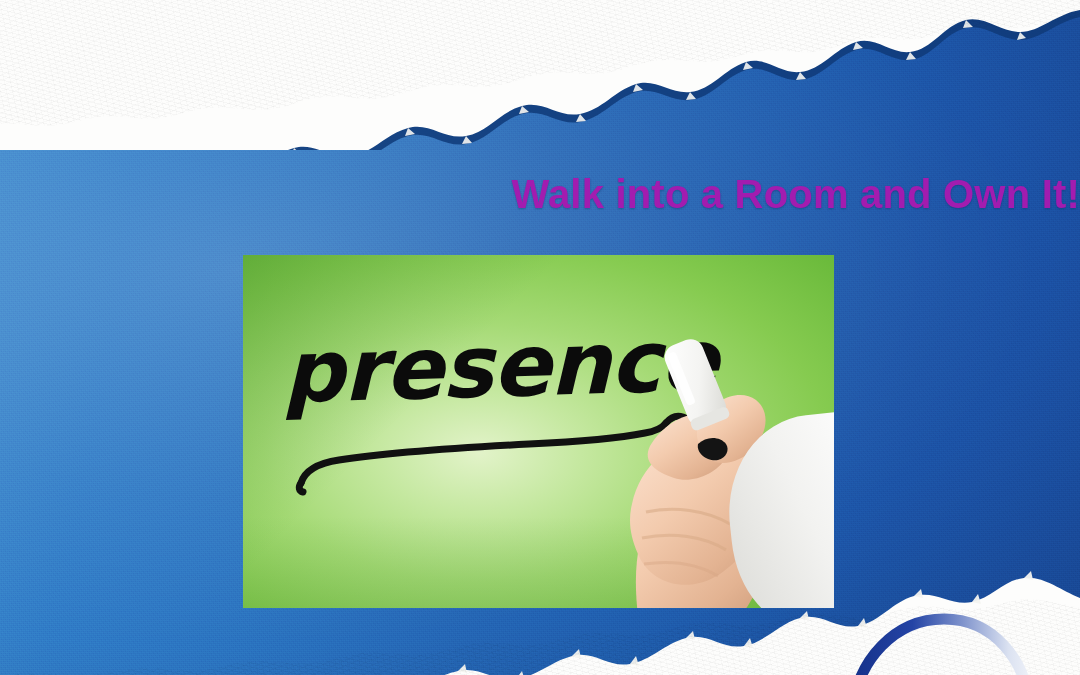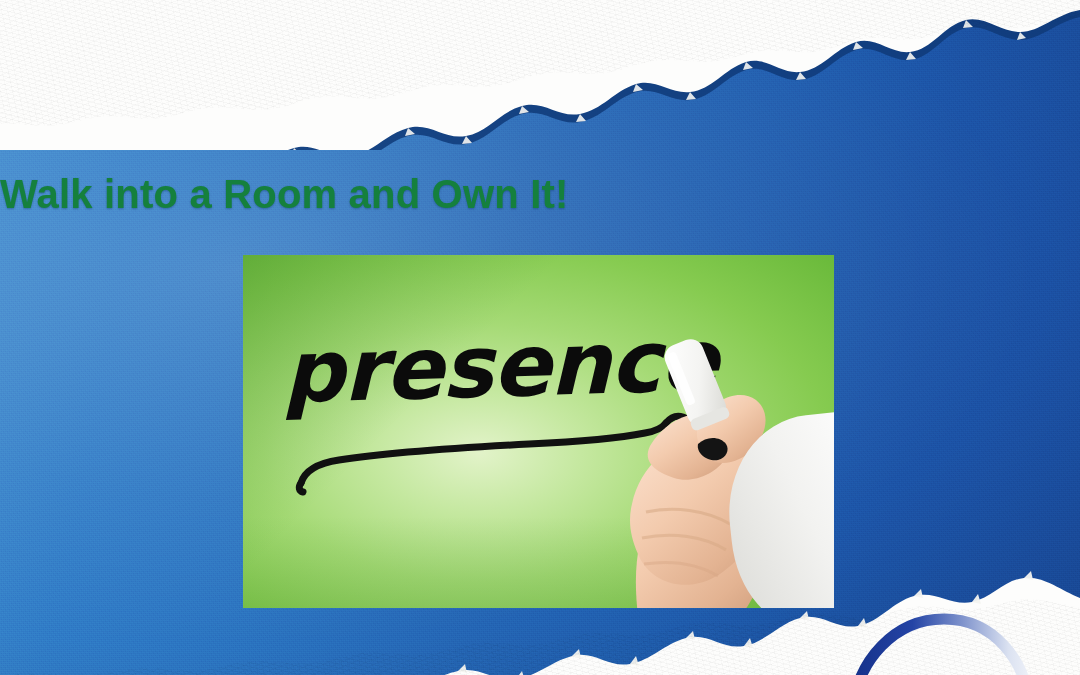--- a/index.html
+++ b/index.html
@@ -91,22 +91,22 @@
   }
   .paper-fibre-top { top: 0;    height: 150px; clip-path: url(#clipTopPaper);  }
   .paper-fibre-bot { bottom: 0; height: 135px; clip-path: url(#clipBotPaper);  }
 
   
   .headline {
     position: absolute;
     left: 0;
     top: 171px;
     width: 1080px;
-    text-align: left;
-    color: #15803d;
+    text-align: right;
+    color: #a21caf;
     font-family: "Liberation Sans", sans-serif;
     font-weight: bold;
     font-size: 40px;
     letter-spacing: .2px;
     line-height: 1.15;
     text-shadow: 0 1px 2px rgba(10,40,85,.35);
     white-space: nowrap;
   }
 
   

